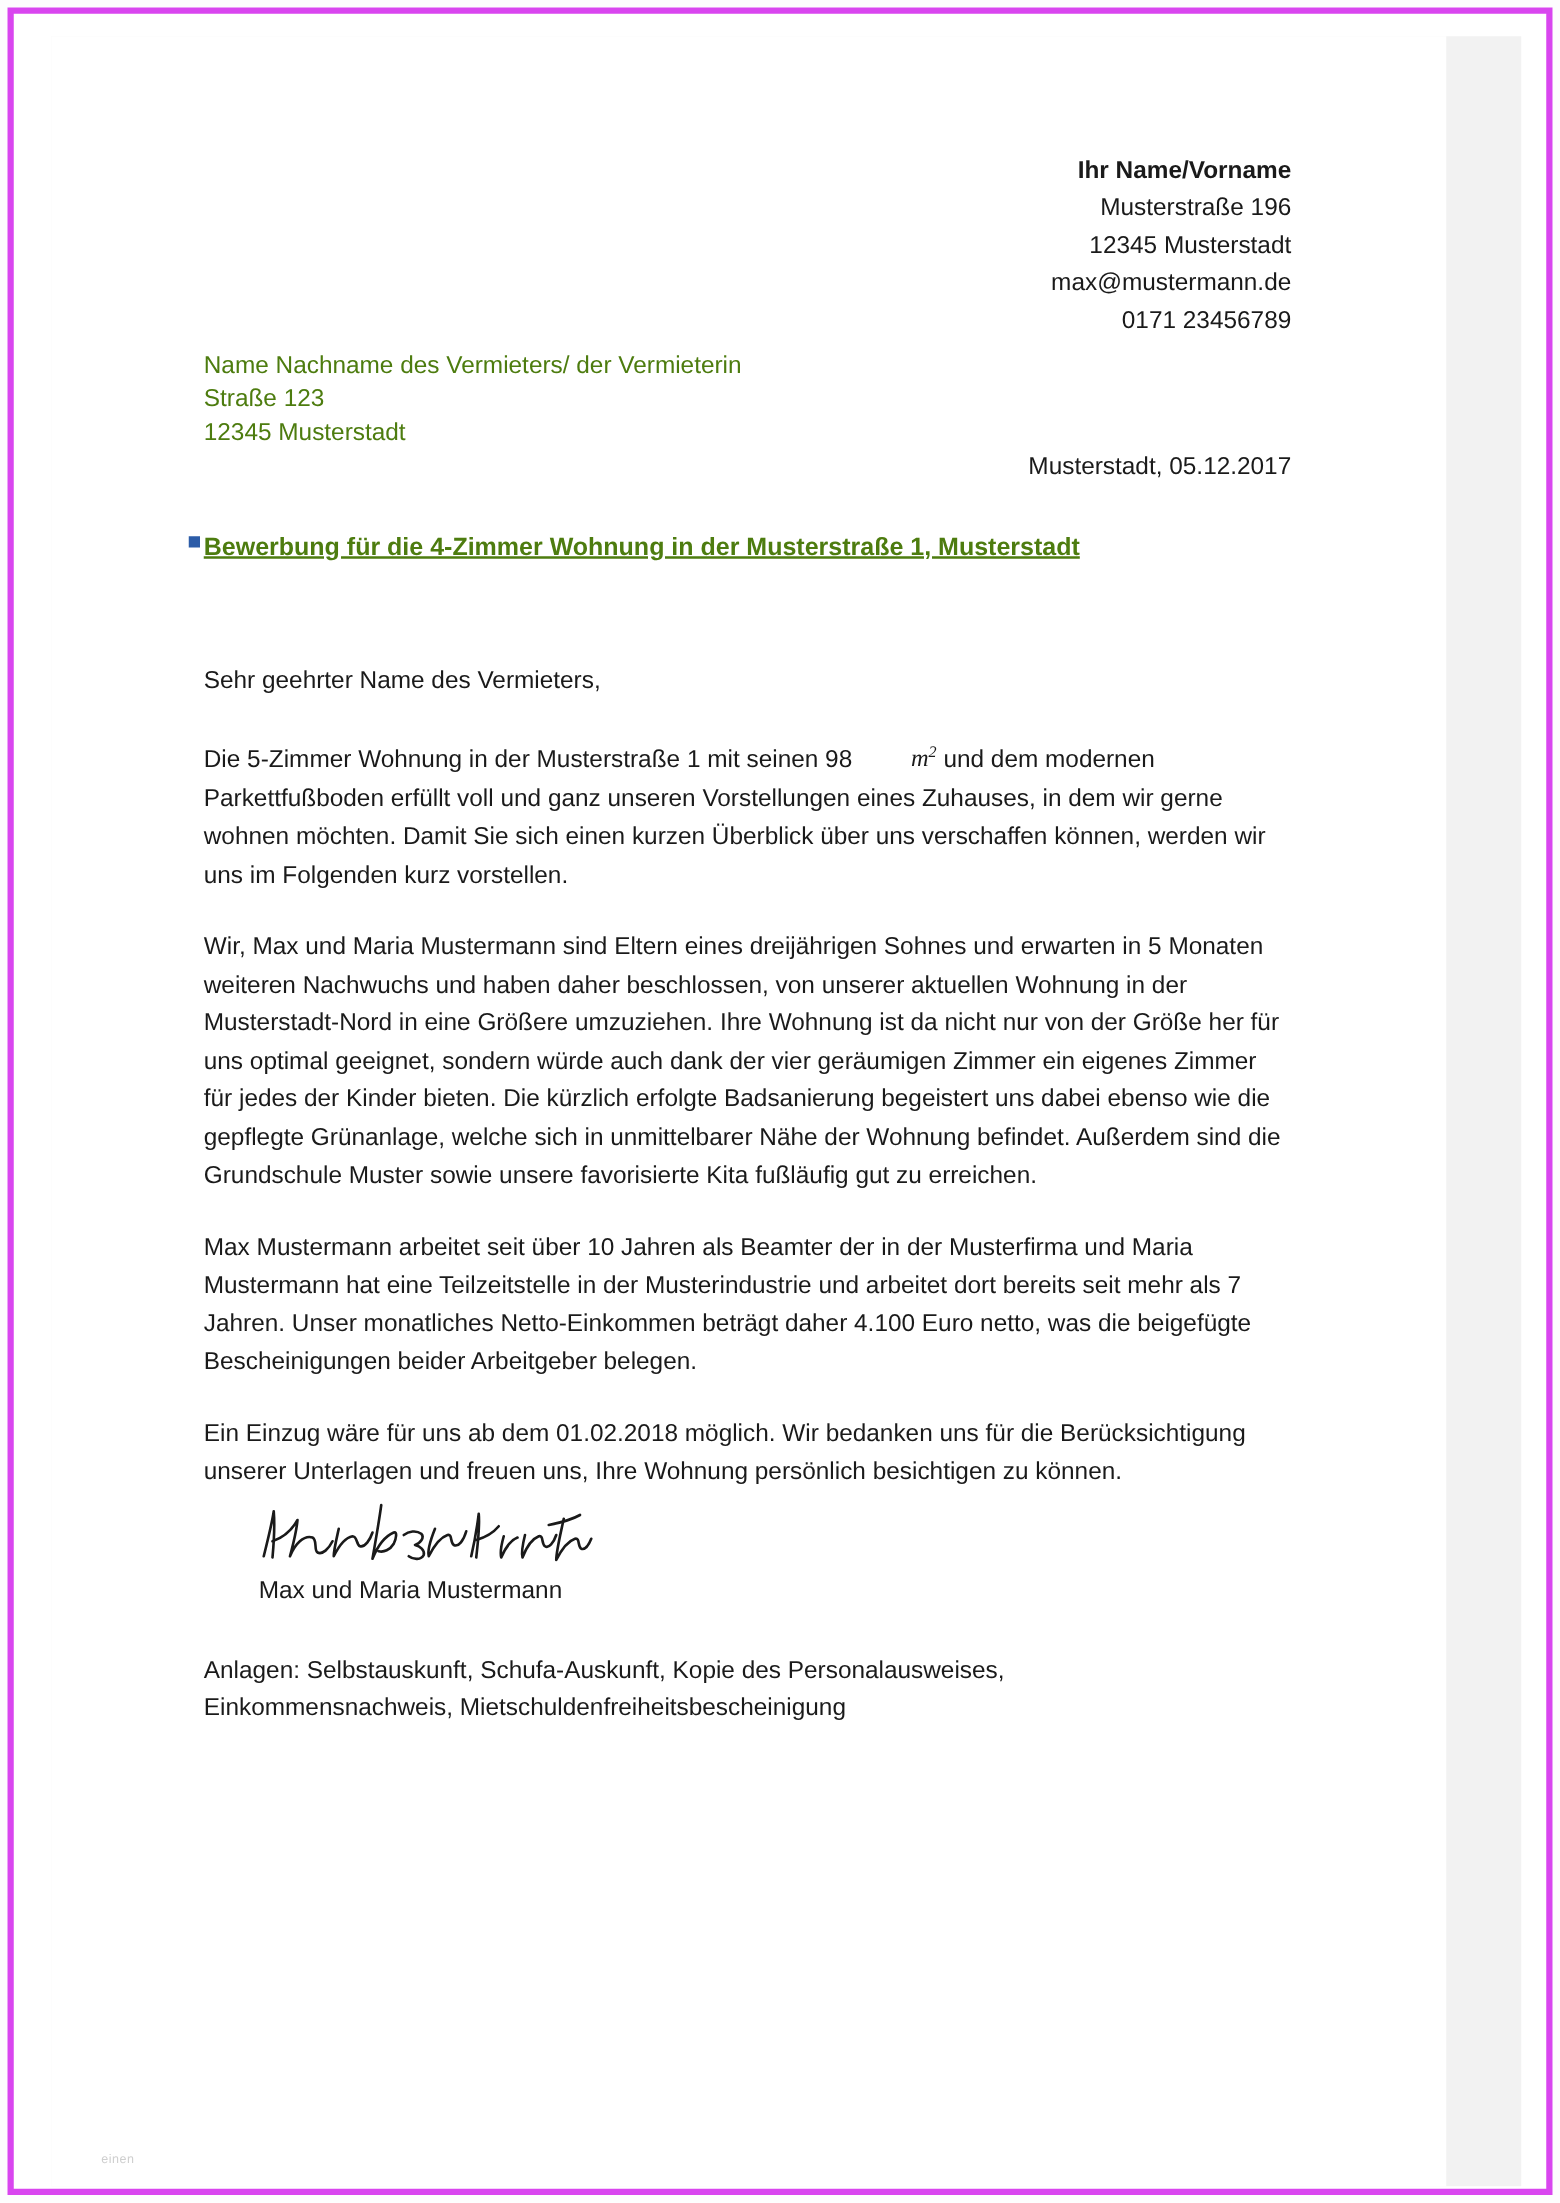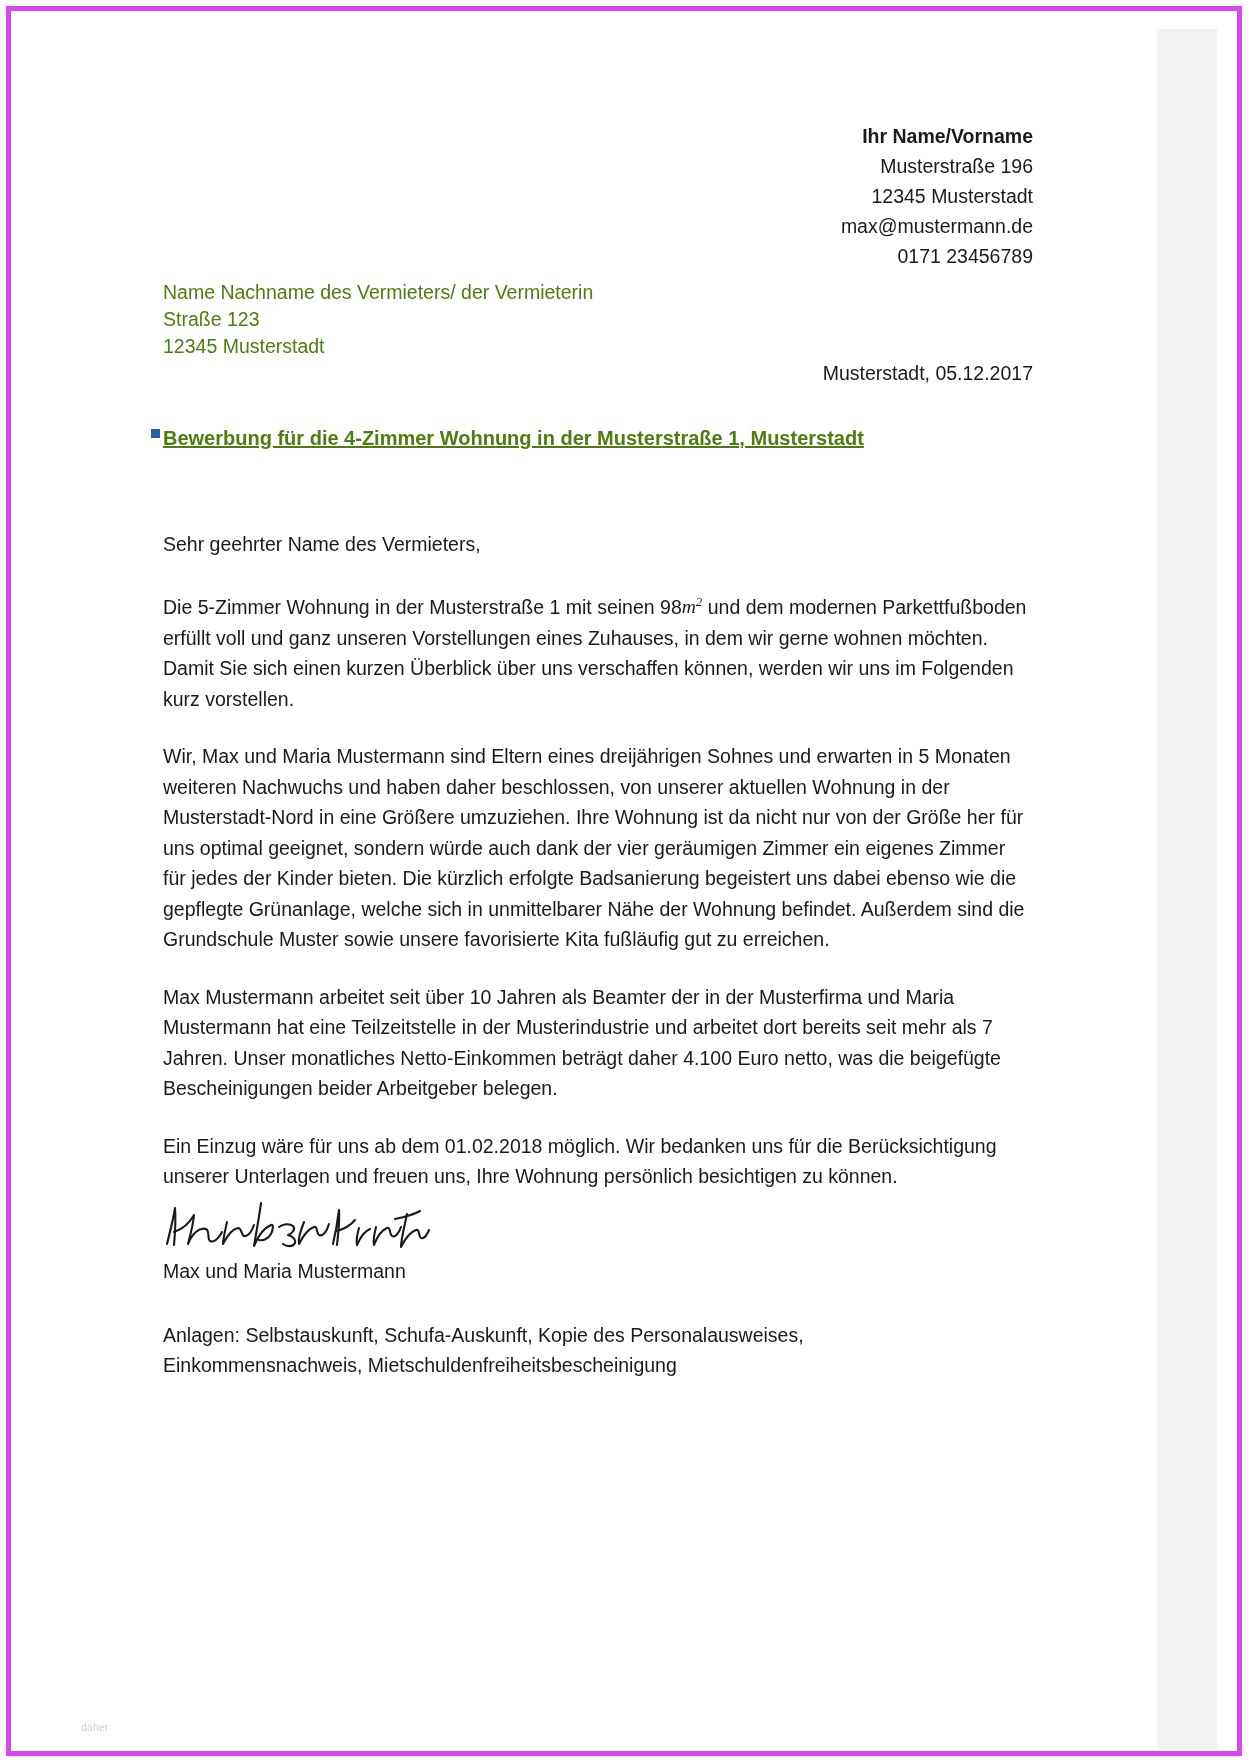--- a/index.html
+++ b/index.html
@@ -104,31 +104,33 @@
   }
   .body p {
     margin: 0 0 27px 0;
   }
   .body p.tight {
     margin-bottom: 0;
   }
   .unit {
     font-family: "Liberation Serif", serif;
     font-style: italic;
+    padding-left: 47px;
   }
   .unit sup {
     font-size: 0.66em;
     font-style: italic;
   }
   .closing {
     margin-top: 0;
   }
   .signature-block {
     position: relative;
     margin-top: 6px;
+    margin-left: 44px;
   }
   .signature-svg {
     display: block;
     margin-left: -2px;
   }
   .signature-name {
     font-size: 19.5px;
     line-height: 30px;
     color: #1a1a1a;
     margin-top: -4px;
@@ -208,17 +210,17 @@
           <div class="signature-name">Max und Maria Mustermann</div>
         </div>
 
         <div class="attachments">
           <div>Anlagen: Selbstauskunft, Schufa-Auskunft, Kopie des Personalausweises,</div>
           <div>Einkommensnachweis, Mietschuldenfreiheitsbescheinigung</div>
         </div>
 
       </div>
 
-      <div class="watermark">daher</div>
+      <div class="watermark">einen</div>
 
     </div>
   </div>
 </div>
 
 </body></html>

